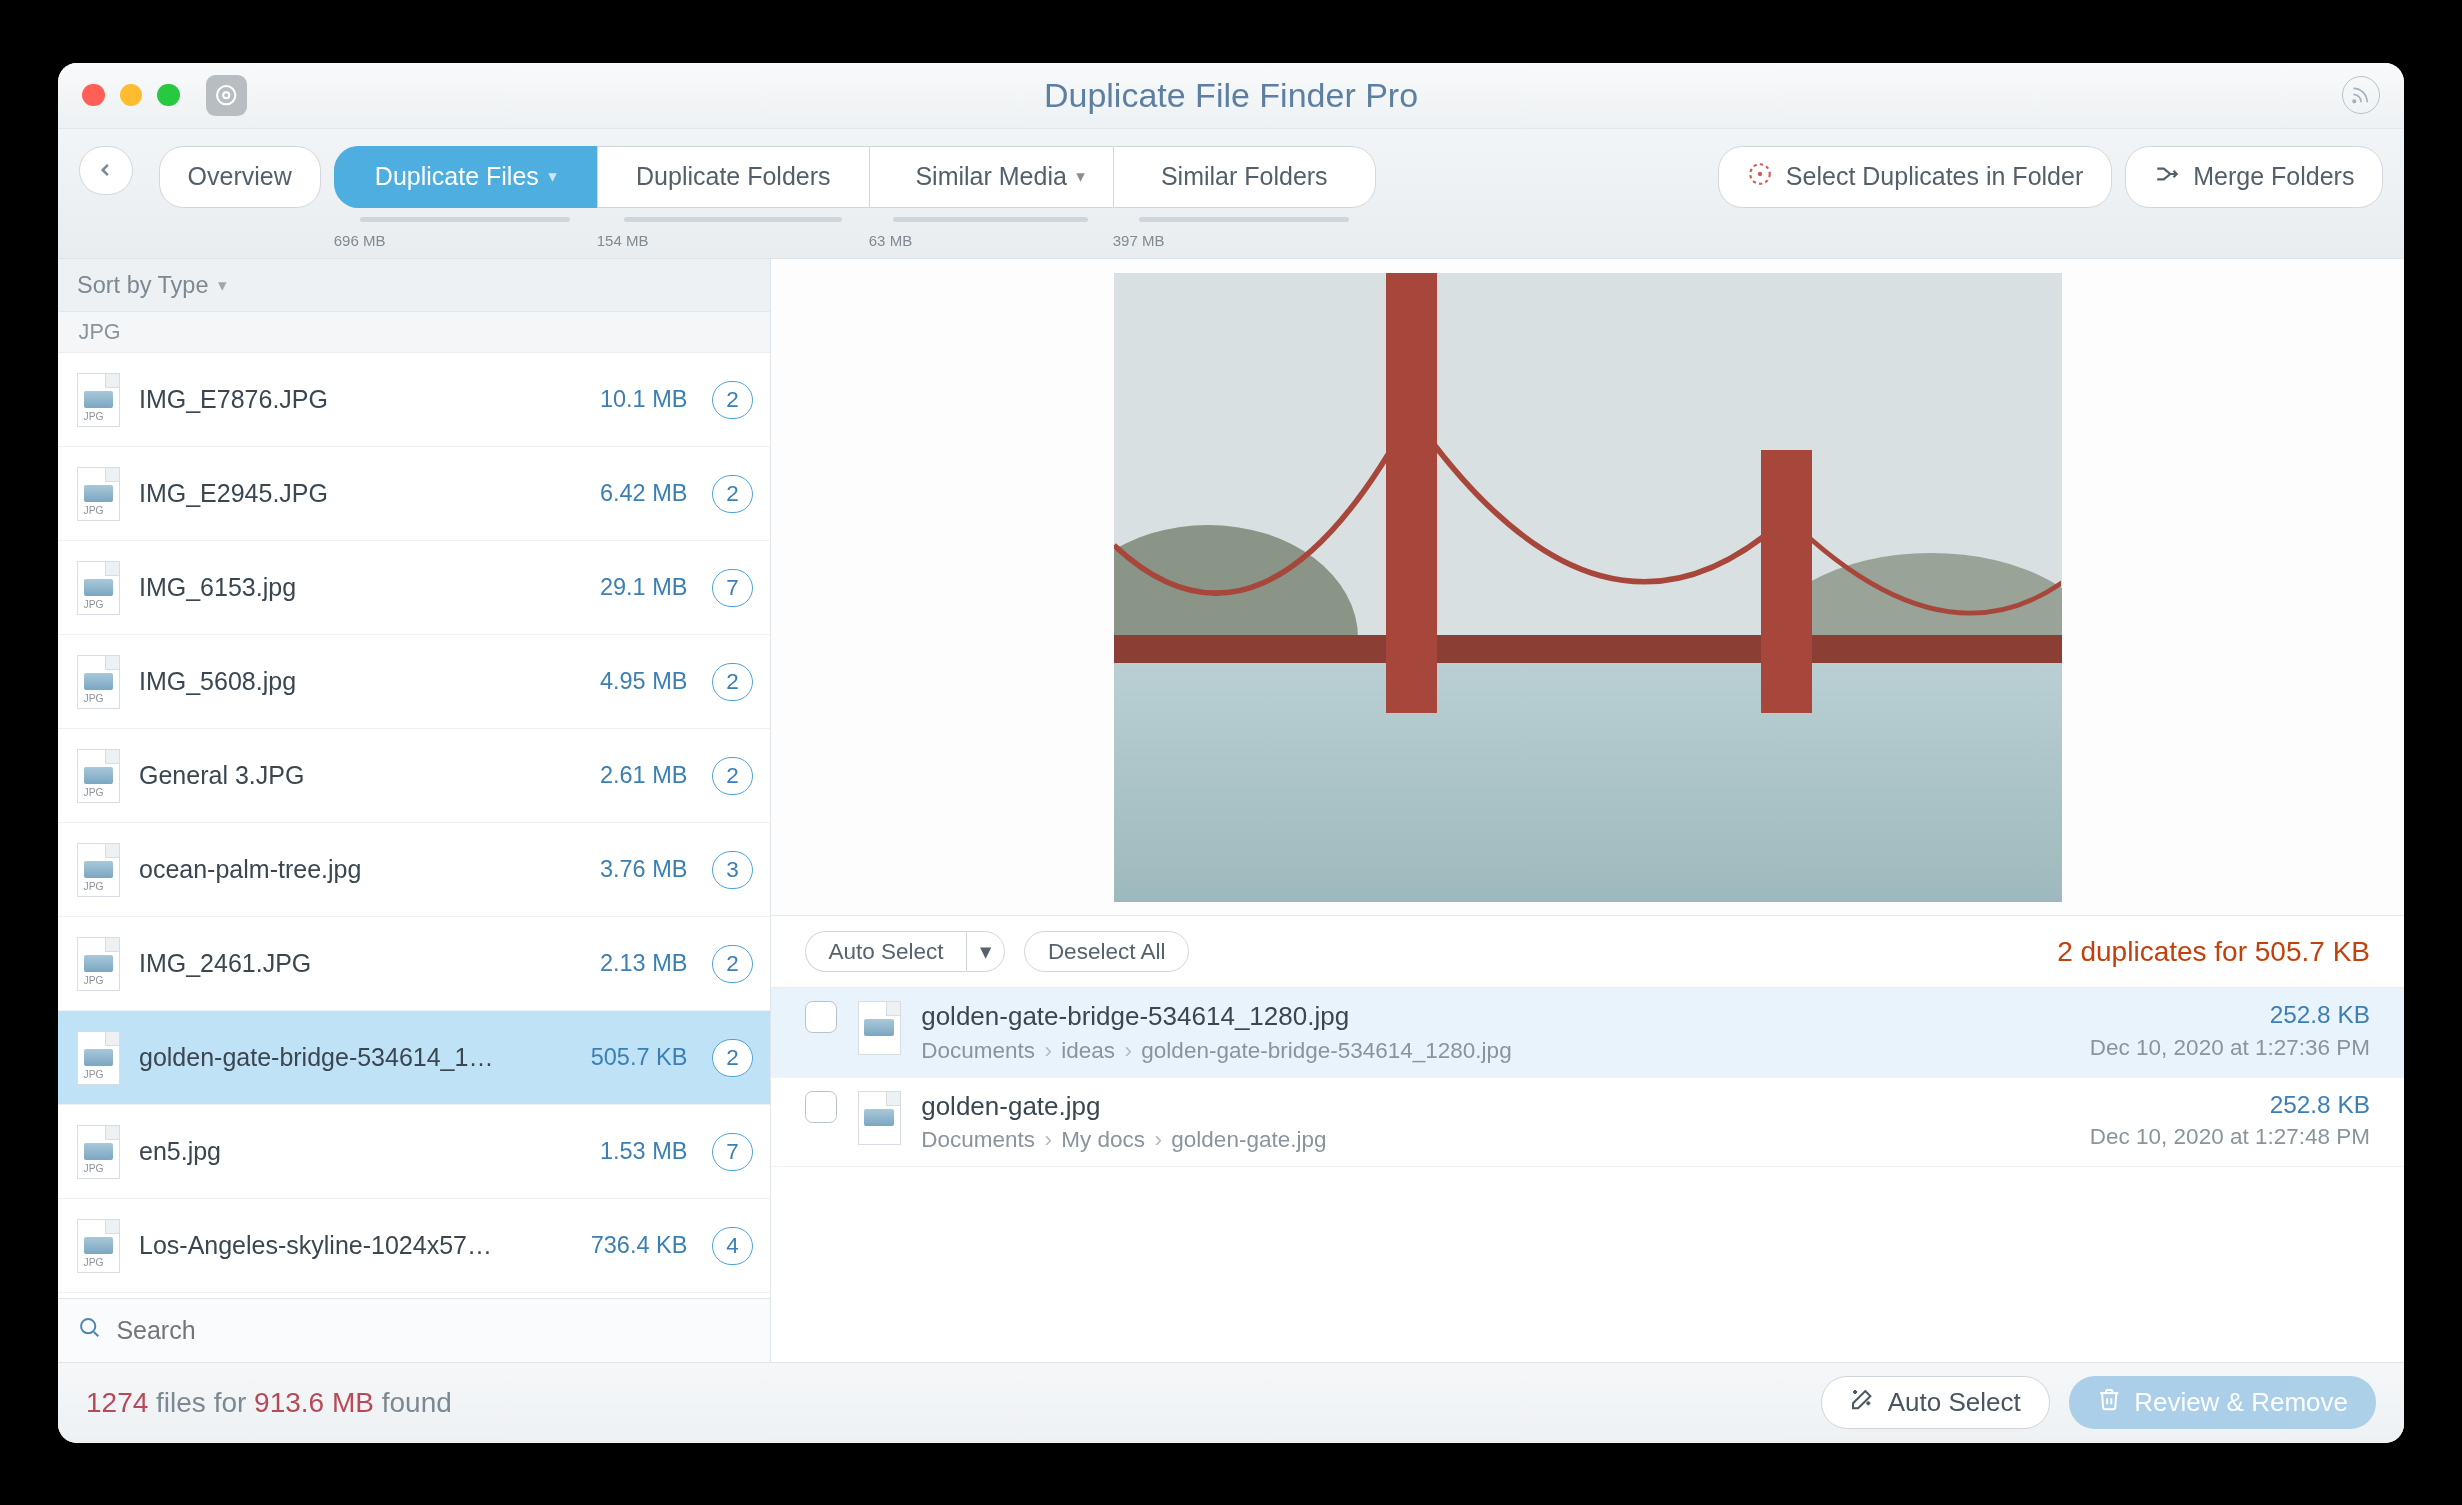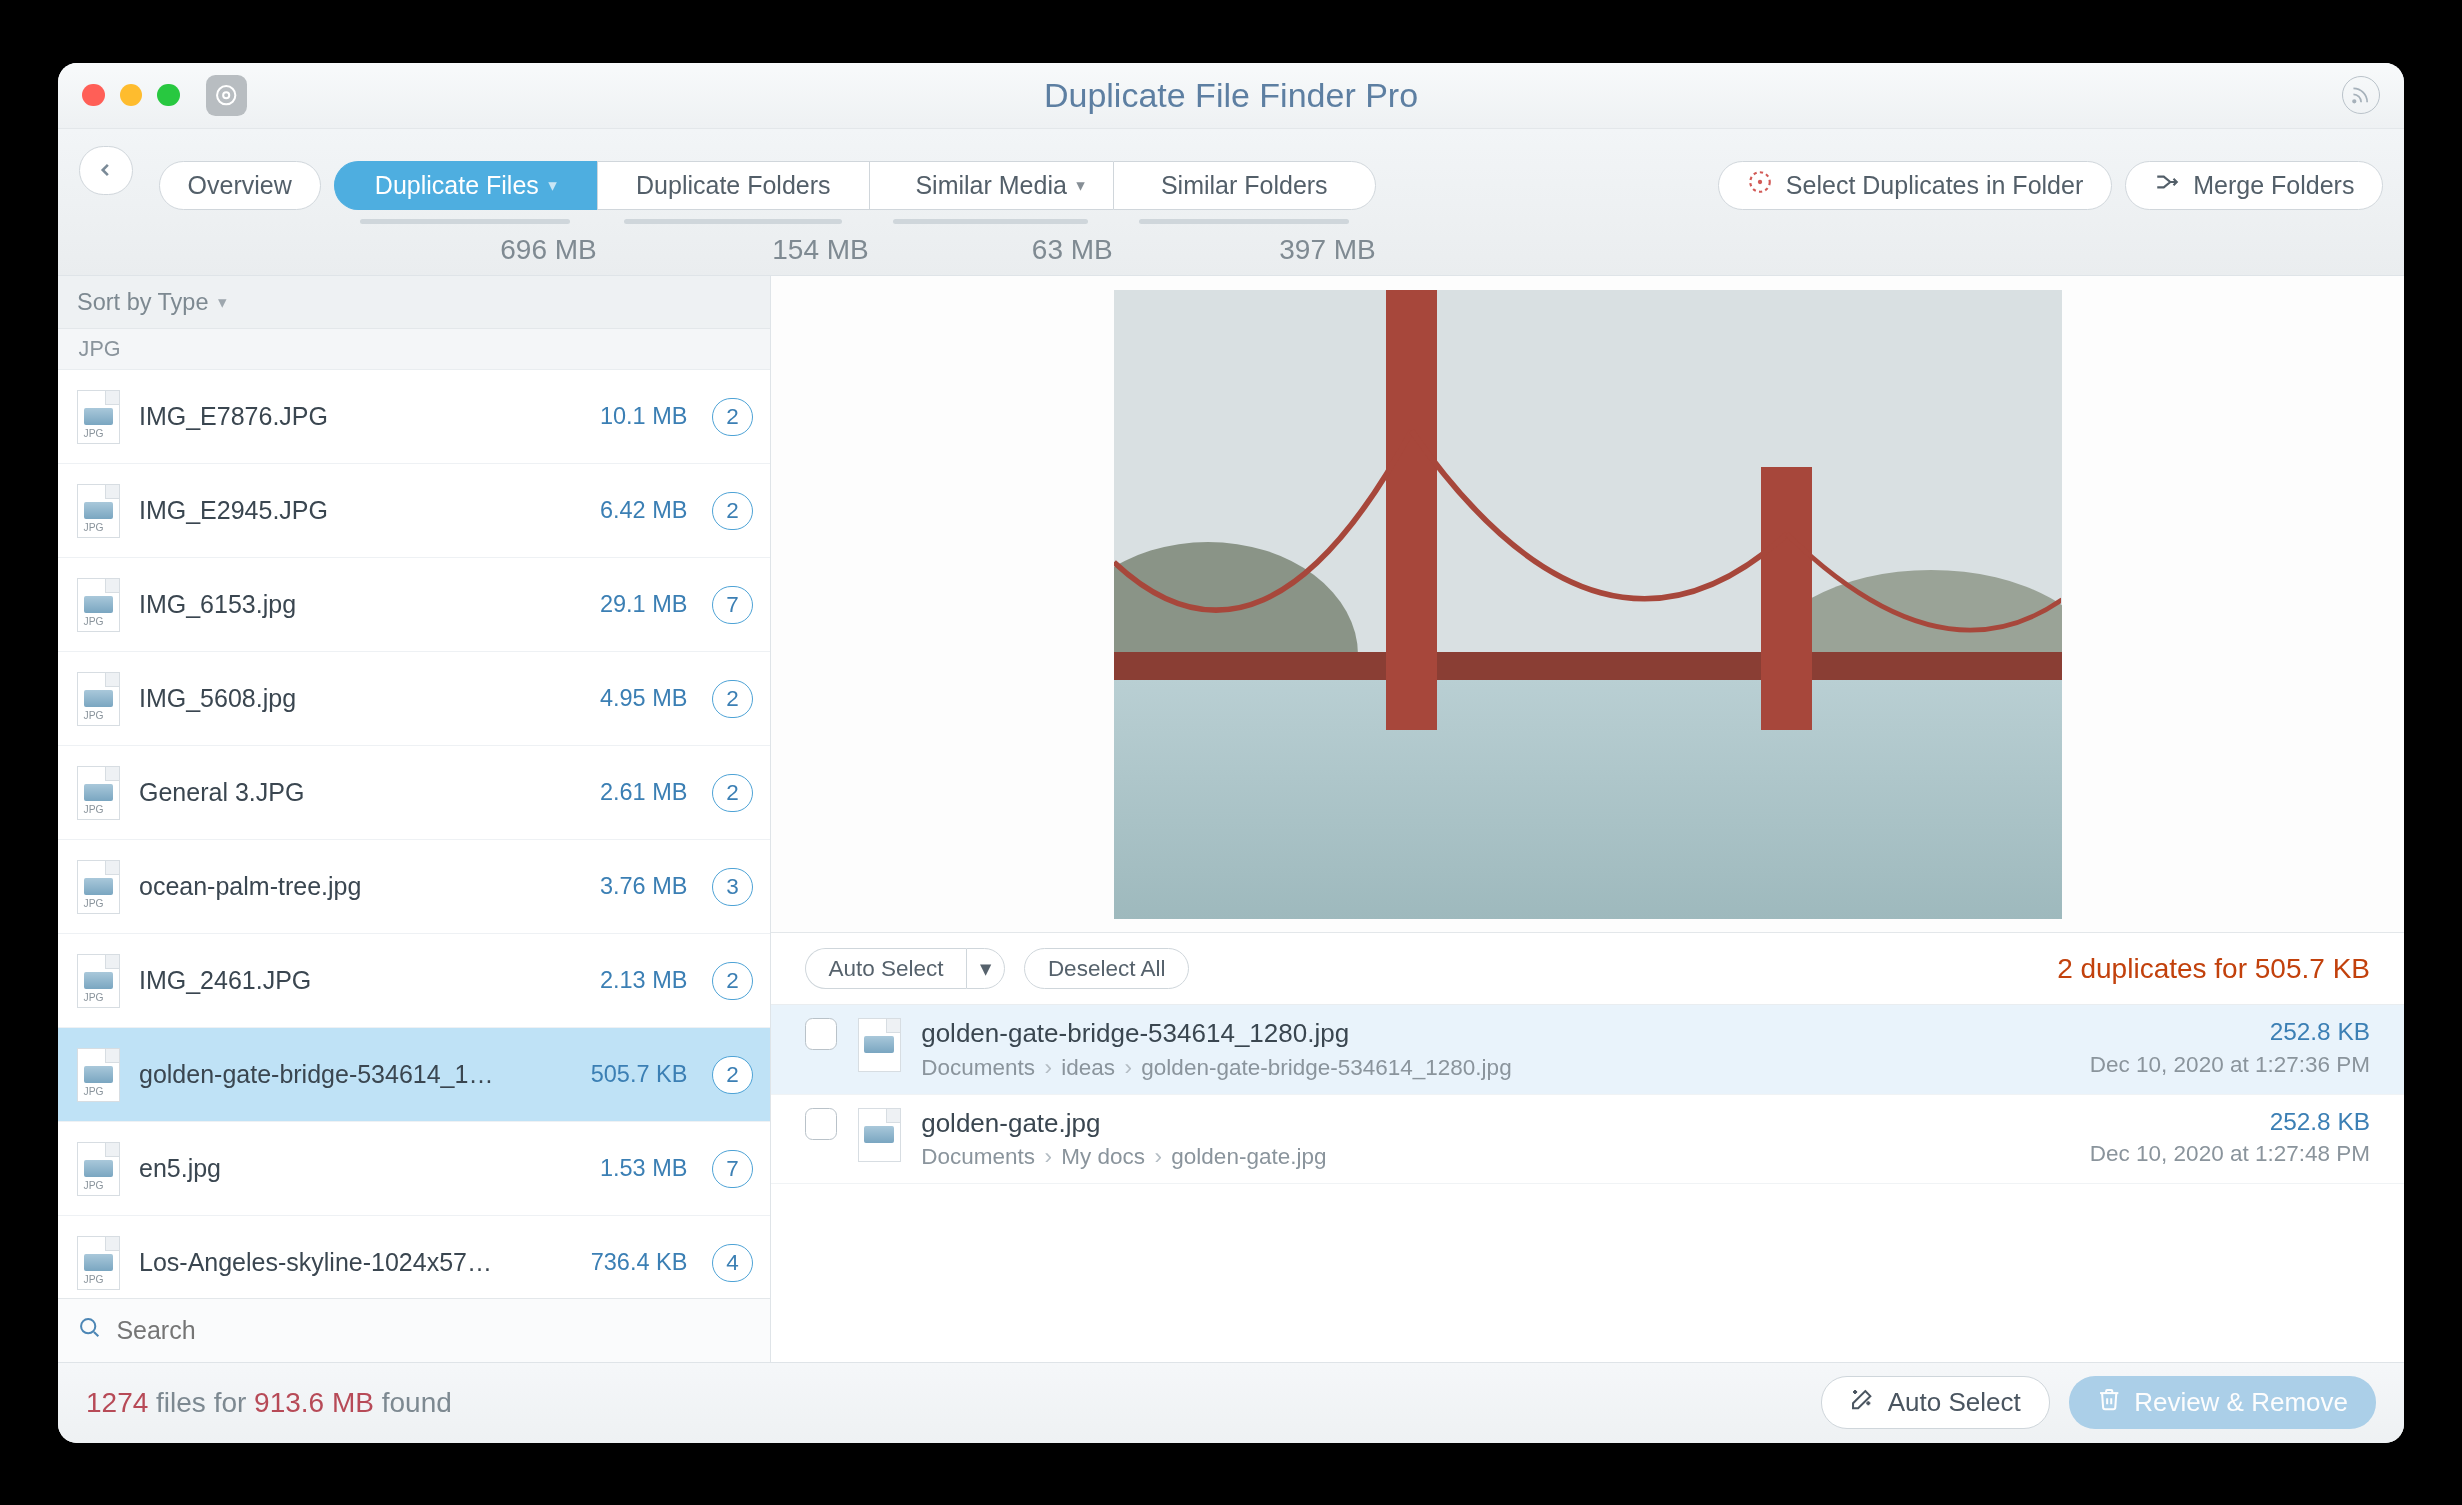--- a/index.html
+++ b/index.html
@@ -54,35 +54,34 @@
     padding: 17px 20.6px 9.4px 20.6px;
     background: linear-gradient(#f2f5f7,#eaedef);
     border-bottom:0.9px solid #dfe4e8;
   }
   .back-btn {
     width:54px; height:49px; border-radius:24.4px; border:0.9px solid #d0d6db;
     background:#fff; display:flex; align-items:center; justify-content:center;
     color:#7a8a97; margin-right:13px;
   }
   .pill {
-    height:49px; border-radius:24.4px; border:0.9px solid #d0d6db; background:#fff;
+    height:62px; border-radius:24.4px; border:0.9px solid #d0d6db; background:#fff;
     padding: 0 28px; display:flex; align-items:center; color:#535f69; font-size:25px;
     white-space:nowrap;
-    margin-top:15px;
   }
   .overview-btn { min-width:160px; justify-content:center; }
   .seg-wrap { display:flex; flex-direction:column; align-items:center; }
   .seg { display:flex; gap:0; }
   .seg .pill { border-radius:0; border-right:none; }
   .seg .pill:first-child { border-top-left-radius:24.4px; border-bottom-left-radius:24.4px; }
   .seg .pill:last-child { border-top-right-radius:24.4px; border-bottom-right-radius:24.4px; border-right:0.9px solid #d0d6db; }
   .seg .pill.active { background:#4eaee0; color:#fff; border-color:#4eaee0; }
   .chev-d { margin-left:9.4px; font-size:17px; opacity:.7; }
   .seg-sizes { display:flex; margin-top:5.6px; }
-  .seg-size { text-align:right; font-size:28px; color:#7f8a92; position:relative; }
+  .seg-size { text-align:left; font-size:15px; color:#7f8a92; position:relative; }
   .seg-size::before {
     content:""; display:block; height:5.6px; border-radius:2.8px; background:#cfd6db; margin:3.8px auto 9.4px; width:80%;
   }
   .spacer { flex:1; }
   .action-btn { gap:13px; }
   .action-btn svg { flex:none; }
   .icon-red { color:#d25a56; }
   
   .body { flex:1; display:flex; min-height:0; }
   .sidebar {

